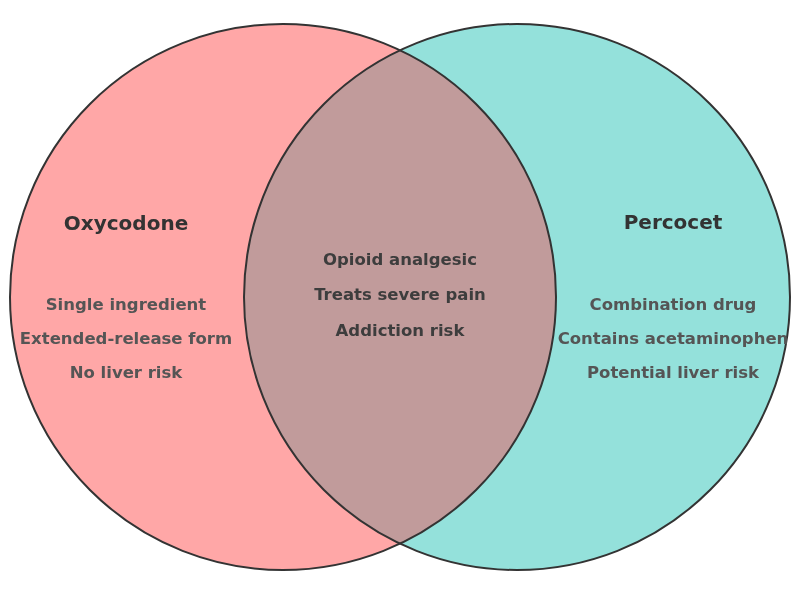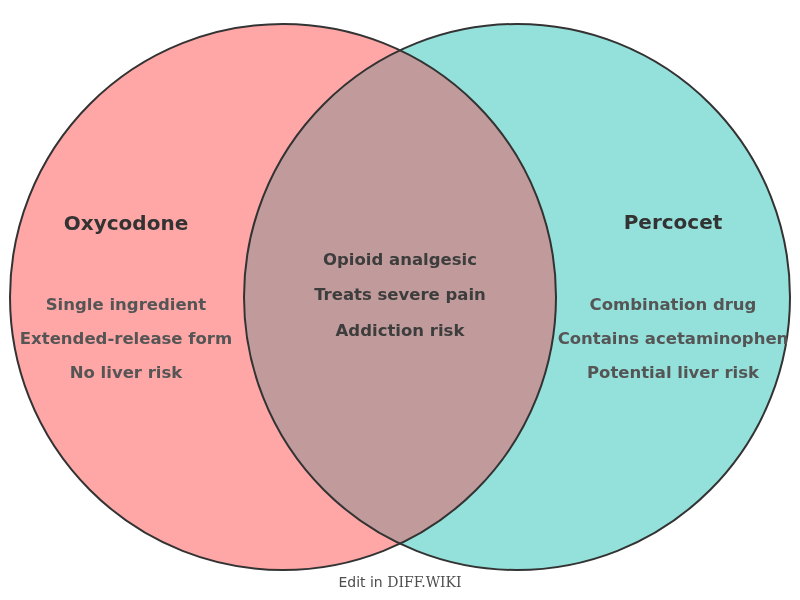--- a/index.html
+++ b/index.html
@@ -70,16 +70,13 @@
     <text class="overlap-item" x="400" y="294" dominant-baseline="central" fill="#3d3d3d">Treats severe pain</text>
     <text class="overlap-item" x="400" y="330" dominant-baseline="central" fill="#3d3d3d">Addiction risk</text>
 
     <text class="set-title" x="673" y="222" dominant-baseline="central" fill="#333333">Percocet</text>
     <text class="set-item" x="673" y="304" dominant-baseline="central" fill="#555555">Combination drug</text>
     <text class="set-item" x="673" y="338" dominant-baseline="central" fill="#555555">Contains acetaminophen</text>
     <text class="set-item" x="673" y="372" dominant-baseline="central" fill="#555555">Potential liver risk</text>
   </svg>
 
   
-  <div class="footer">
-    <span class="prefix">Edit in </span><span class="brand">DIFF.WIKI</span>
-  </div>
 </div>
 
 </body></html>

